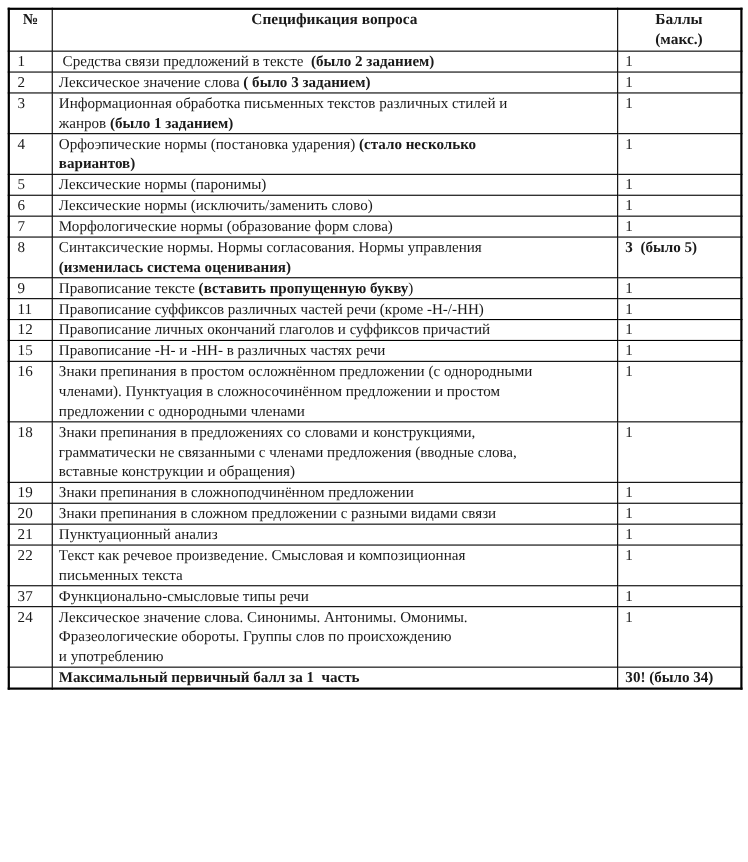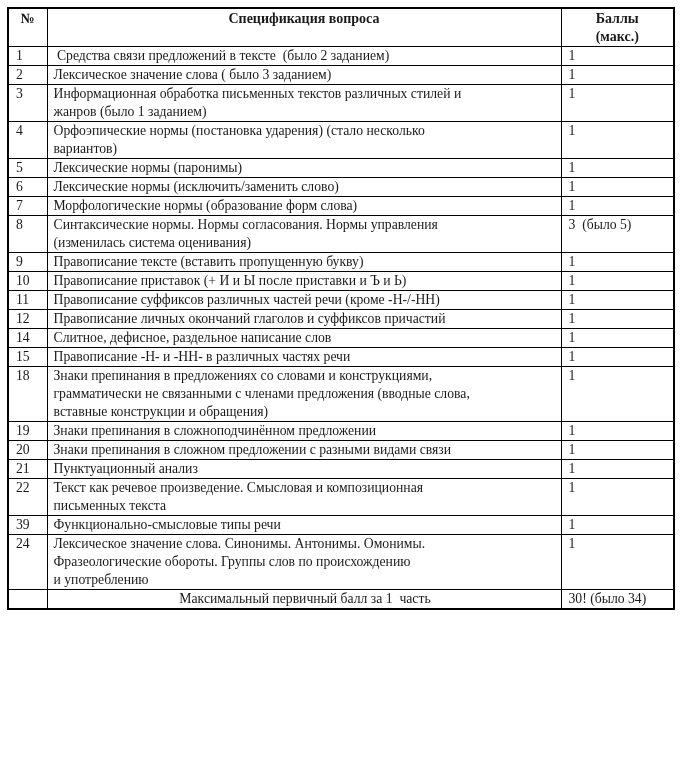--- a/index.html
+++ b/index.html
@@ -32,22 +32,22 @@
   }
   td {
     font-size: 13.7px;
     line-height: 18px;
     padding-top: 0;
     padding-bottom: 0;
   }
   td.cell-num   { padding-left: 7px;  padding-right: 2px; }
   td.cell-spec  { padding-left: 6px;  padding-right: 1px; white-space: pre-wrap; }
   td.cell-score { padding-left: 7px;  padding-right: 2px; white-space: pre-wrap; }
-  td.cell-spec.right { text-align: center; padding-right: 4px; }
-  .bold { font-weight: normal; }
+  td.cell-spec.right { text-align: left; padding-right: 4px; }
+  .bold { font-weight: bold; }
 </style>
 </head>
 <body>
 
 <div class="page">
   <table class="spec">
     <colgroup>
       <col class="w-num">
       <col class="w-spec">
       <col class="w-score">
@@ -103,42 +103,39 @@
           <td class="cell-spec"><span>Синтаксические нормы. Нормы согласования. Нормы управления
 </span><span class="bold">(изменилась система оценивания)</span></td>
           <td class="cell-score"><span class="bold">3  (было 5)</span></td>
         </tr>
         <tr>
           <td class="cell-num">9</td>
           <td class="cell-spec"><span>Правописание тексте </span><span class="bold">(вставить пропущенную букву</span><span>)</span></td>
           <td class="cell-score"><span>1</span></td>
         </tr>
         <tr>
-          <td class="cell-num">10</td>
-          <td class="cell-spec"><span>Правописание приставок (+ И и Ы после приставки и Ъ и Ь)</span></td>
-          <td class="cell-score"><span>1</span></td>
-        </tr>
-        <tr>
           <td class="cell-num">11</td>
           <td class="cell-spec"><span>Правописание суффиксов различных частей речи (кроме -Н-/-НН)</span></td>
           <td class="cell-score"><span>1</span></td>
         </tr>
         <tr>
           <td class="cell-num">12</td>
           <td class="cell-spec"><span>Правописание личных окончаний глаголов и суффиксов причастий</span></td>
           <td class="cell-score"><span>1</span></td>
         </tr>
         <tr>
-          <td class="cell-num">14</td>
-          <td class="cell-spec"><span>Слитное, дефисное, раздельное написание слов</span></td>
+          <td class="cell-num">15</td>
+          <td class="cell-spec"><span>Правописание -Н- и -НН- в различных частях речи</span></td>
           <td class="cell-score"><span>1</span></td>
         </tr>
         <tr>
-          <td class="cell-num">15</td>
-          <td class="cell-spec"><span>Правописание -Н- и -НН- в различных частях речи</span></td>
+          <td class="cell-num">16</td>
+          <td class="cell-spec"><span>Знаки препинания в простом осложнённом предложении (с однородными
+членами). Пунктуация в сложносочинённом предложении и простом
+предложении с однородными членами</span></td>
           <td class="cell-score"><span>1</span></td>
         </tr>
         <tr>
           <td class="cell-num">18</td>
           <td class="cell-spec"><span>Знаки препинания в предложениях со словами и конструкциями,
 грамматически не связанными с членами предложения (вводные слова,
 вставные конструкции и обращения)</span></td>
           <td class="cell-score"><span>1</span></td>
         </tr>
         <tr>
@@ -156,21 +153,21 @@
           <td class="cell-spec"><span>Пунктуационный анализ</span></td>
           <td class="cell-score"><span>1</span></td>
         </tr>
         <tr>
           <td class="cell-num">22</td>
           <td class="cell-spec"><span>Текст как речевое произведение. Смысловая и композиционная
 письменных текста</span></td>
           <td class="cell-score"><span>1</span></td>
         </tr>
         <tr>
-          <td class="cell-num">39</td>
+          <td class="cell-num">37</td>
           <td class="cell-spec"><span>Функционально-смысловые типы речи</span></td>
           <td class="cell-score"><span>1</span></td>
         </tr>
         <tr>
           <td class="cell-num">24</td>
           <td class="cell-spec"><span>Лексическое значение слова. Синонимы. Антонимы. Омонимы.
 Фразеологические обороты. Группы слов по происхождению
 и употреблению</span></td>
           <td class="cell-score"><span>1</span></td>
         </tr>

